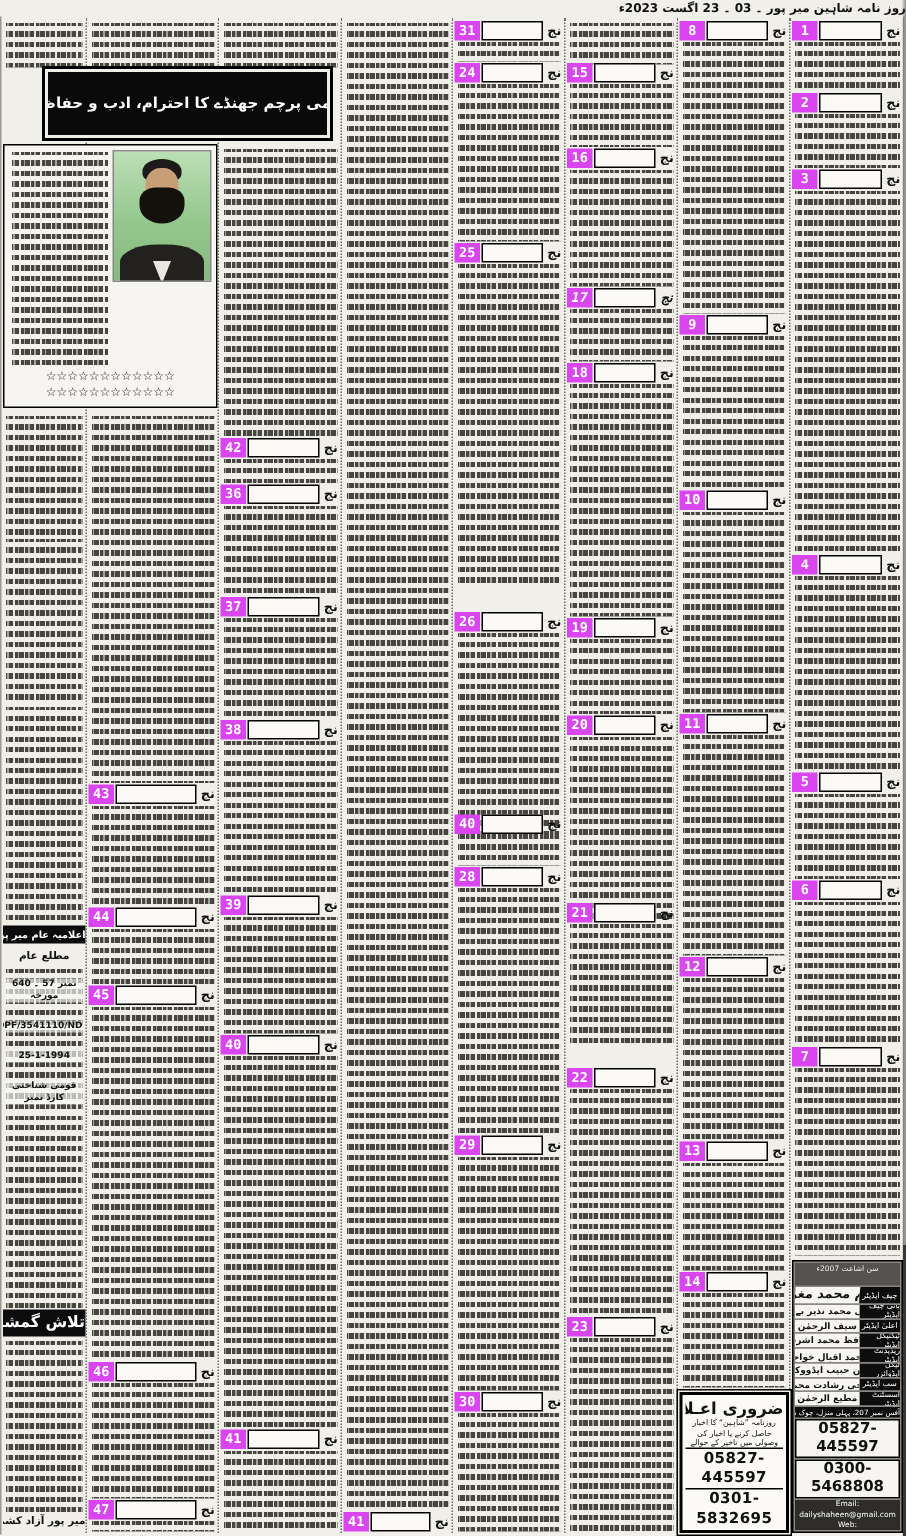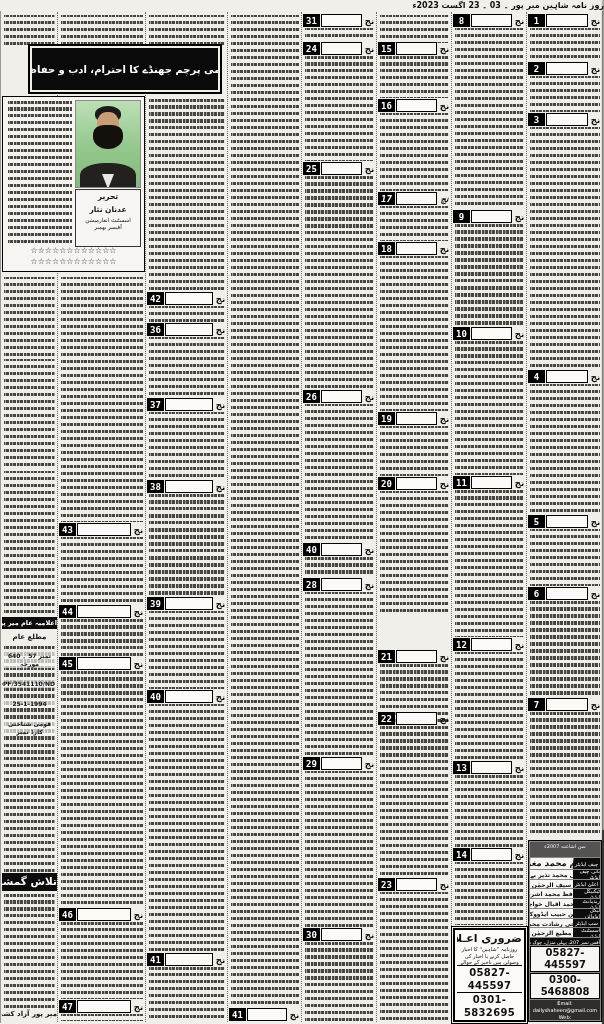--- a/index.html
+++ b/index.html
@@ -8,21 +8,21 @@
   
   .sim{background-image:
         repeating-linear-gradient(90deg, rgba(241,239,233,.95) 0 1px, rgba(241,239,233,0) 1px 3px,
                                    rgba(241,239,233,.55) 3px 4px, rgba(241,239,233,0) 4px 7px),
         repeating-linear-gradient(180deg, #47453f 0 3.5px, rgba(0,0,0,0) 3.5px 7px);
        background-clip:content-box;padding:1px 2px;}
   .col{position:absolute;top:0;height:100%;}
   .col>div{position:absolute;left:0;right:0;}
   
   .adhead{display:flex;direction:ltr;height:13px;}
-  .adnum{width:17px;background:#000000;color:#fff;font-weight:bold;font-size:9px;
+  .adnum{width:17px;background:#d946ef;color:#fff;font-weight:bold;font-size:9px;
          display:flex;align-items:center;justify-content:center;font-family:"DejaVu Sans Mono",monospace;}
   .adfill{flex:1;background:#fbfaf7;border:1px solid #000;margin:0 1px;}
   .admark{width:13px;font-size:8.5px;font-weight:bold;display:flex;align-items:center;justify-content:center;}
   .adbody{margin-top:0;}
   
   .bar{background:#0c0c0c;color:#fff;text-align:center;font-size:6.5px;line-height:12px;font-weight:bold;overflow:hidden;white-space:nowrap;}
   .bar.big{font-size:10.5px;line-height:17px;letter-spacing:1px;}
   .hd{text-align:center;font-size:7px;font-weight:bold;line-height:12px;overflow:hidden;white-space:nowrap;}
   .tok{display:flex;flex-direction:column;justify-content:space-around;text-align:center;
        font-size:6px;font-weight:bold;overflow:hidden;}
@@ -239,21 +239,21 @@
           <div class="sim adbody" style="height: 105px;"></div>
         </div>
         <div style="top: 162px; height: 228px;">
           <div class="adhead">
             <span class="adnum">25</span>
             <span class="adfill"></span>
             <span class="admark">نج</span>
           </div>
           <div class="sim adbody" style="height: 213px;"></div>
         </div>
-        <div style="top: 390px; height: 177px;">
+        <div style="top: 408px; height: 177px;">
           <div class="adhead">
             <span class="adnum">26</span>
             <span class="adfill"></span>
             <span class="admark">نج</span>
           </div>
           <div class="sim adbody" style="height: 138px;"></div>
         </div>
         <div style="top: 543px; height: 35px;">
           <div class="adhead">
             <span class="adnum">40</span>
@@ -330,21 +330,21 @@
           <div class="sim adbody" style="height: 50px;"></div>
         </div>
         <div style="top: 477px; height: 140px;">
           <div class="adhead">
             <span class="adnum">20</span>
             <span class="adfill"></span>
             <span class="admark">نج</span>
           </div>
           <div class="sim adbody" style="height: 125px;"></div>
         </div>
-        <div style="top: 650px; height: 95px;">
+        <div style="top: 602px; height: 95px;">
           <div class="adhead">
             <span class="adnum">21</span>
             <span class="adfill"></span>
             <span class="admark">نج</span>
           </div>
           <div class="sim adbody" style="height: 80px;"></div>
         </div>
         <div style="top: 712px; height: 166px;">
           <div class="adhead">
             <span class="adnum">22</span>
@@ -493,25 +493,20 @@
   </div>
 
   <div id="intro">
     <div id="photo">
       <div class="hair"></div>
       <div class="face"></div>
       <div class="beard"></div>
       <div class="torso"></div>
       <div class="shirt"></div>
     </div>
-    <div id="cap">
-      <div class="l1">تحریر</div>
-      <div class="l2">عدنان نثار</div>
-      <div class="l3">اسسٹنٹ انفارمیشن آفیسر بھمبر</div>
-    </div>
     <div class="isim sim"></div>
     <div class="stars" style="top:148px">☆☆☆☆☆☆☆☆☆☆☆☆</div>
     <div class="stars" style="top:159px">☆☆☆☆☆☆☆☆☆☆☆☆</div>
   </div>
 
   <div id="urgent">
     <div class="u-title">ضروری اعـلان</div>
     <div class="u-body">روزنامہ ”شاہین“ کا اخبار حاصل کرنے یا اخبار کی وصولی میں تاخیر کے حوالے سے حسب ذیل فون نمبرز پر رابطہ کریں</div>
     <div class="u-phone">05827-445597</div>
     <div class="u-phone">0301-5832695</div>

